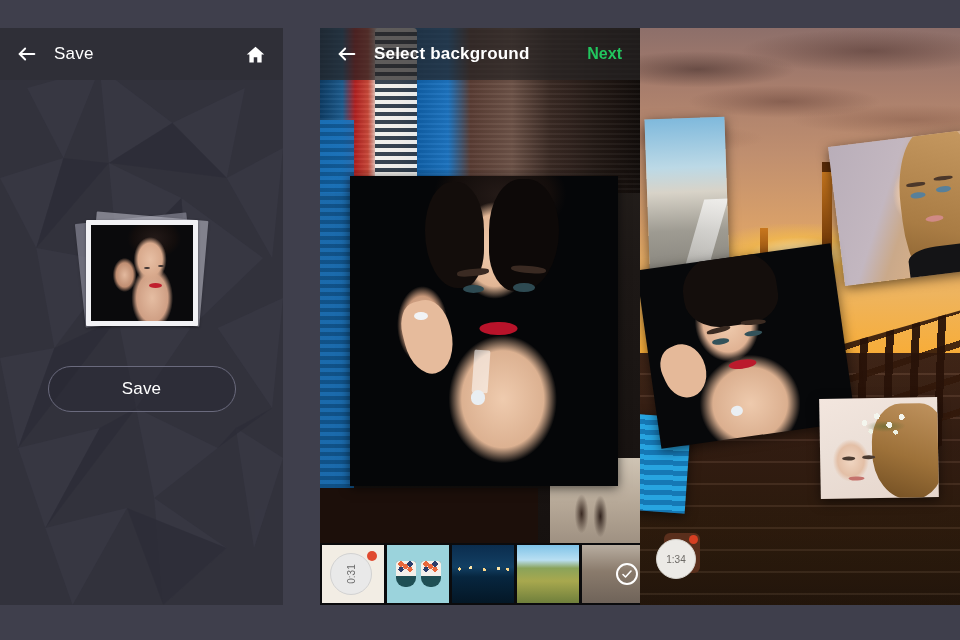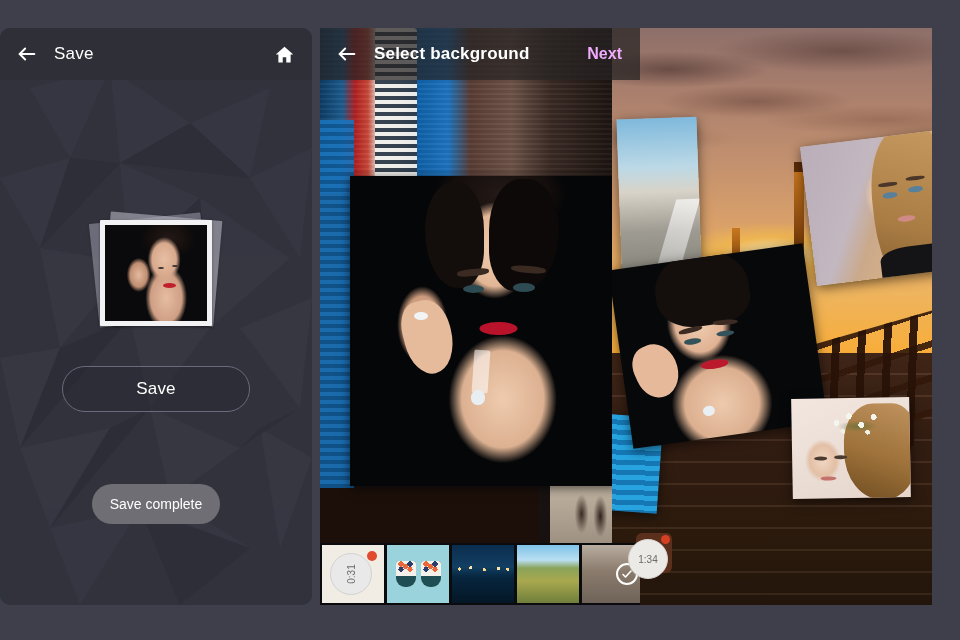--- a/index.html
+++ b/index.html
@@ -8,21 +8,21 @@
     background:#3f3f4c;
     font-family:"Liberation Sans", sans-serif;
     -webkit-font-smoothing:antialiased;
   }
   .screen{ position:relative; width:960px; height:640px; background:#3f3f4c; }
 
   
   .panel{ position:absolute; top:28px; height:577px; overflow:hidden; background:#000; }
 
   
-  #panel-save{ left:0; width:312px; background:#0c4a6e;border-radius:10px; }
+  #panel-save{ left:0; width:283px; background:#0c4a6e; }
   .poly-bg{
     position:absolute; inset:0;
     background-color:#32323c;
   }
   .poly-bg svg{ position:absolute; inset:0; width:100%; height:100%; display:block; }
 
   .appbar{
     position:relative; height:52px; width:100%;
     background:#2f2f37;
     display:flex; align-items:center;
@@ -32,21 +32,21 @@
   .bar-back{
     width:54px; height:52px; display:flex; align-items:center; justify-content:center;
     cursor:pointer;
   }
   .bar-back svg{ width:22px; height:22px; }
   .bar-title{ color:#fff; font-size:17px; letter-spacing:.2px; }
   .bar-spacer{ flex:1; }
   .bar-home{ width:56px; height:52px; display:flex; align-items:center; justify-content:center; cursor:pointer;}
   .bar-home svg{ width:21px; height:21px; }
   .bar-action{
-    color:#f0abfc; font-size:16px; padding:0 18px 0 10px; cursor:pointer; white-space:nowrap;
+    color:#22c55e; font-size:16px; padding:0 18px 0 10px; cursor:pointer; white-space:nowrap;
   }
 
   
   .preview-wrap{
     position:absolute; left:0; right:0; top:186px; display:flex; justify-content:center;
     z-index:3;
   }
   .polaroid-stack{ position:relative; width:128px; height:118px; }
   .polaroid{
     position:absolute; background:#d9d9e2; border-radius:1px;
@@ -211,21 +211,21 @@
   .t-sel{
     background:linear-gradient(180deg,#b8ada0 0%,#8a7b6c 45%,#6f6359 100%);
   }
   .t-check{
     position:absolute; right:6px; top:18px; width:22px; height:22px; border-radius:50%;
     border:2px solid #fff; display:flex; align-items:center; justify-content:center;
   }
   .t-check svg{ width:12px; height:12px; }
 
   
-  #panel-compose{ left:612px; width:320px; background:#2a1a12; }
+  #panel-compose{ left:640px; width:320px; background:#2a1a12; }
   .sunset{
     position:absolute; inset:0;
     background:linear-gradient(180deg,
       #8d6f6a 0%, #a77d6c 10%, #c08f6f 22%,
       #d9a069 34%, #eeb45e 46%, #f7ad3a 56%,
       #e8850f 64%, #b55a09 71%, #6e3608 77%,
       #4a2409 82%, #3a1c08 88%, #2c1508 100%);
   }
   .clouds{
     position:absolute; left:0; top:0; width:100%; height:230px;
@@ -405,21 +405,20 @@
             <span class="eye" style="left:66%;top:42%"></span>
             <span class="lips"></span>
           </div>
         </div>
       </div>
     </div>
 
     <div class="btn-col">
       <div class="btn-outline">Save</div>
       <div class="btn-gap"></div>
-      <div class="toast">Save complete</div>
     </div>
   </div>
 
   <div class="panel" id="panel-bg">
     <div class="mid-canvas">
       <div class="mid-room"></div>
       <div class="mid-top-img"></div>
       <div class="mid-stripe-person"></div>
       <div class="mid-blue-left"></div>
       <div class="mid-rightstrip"></div>

